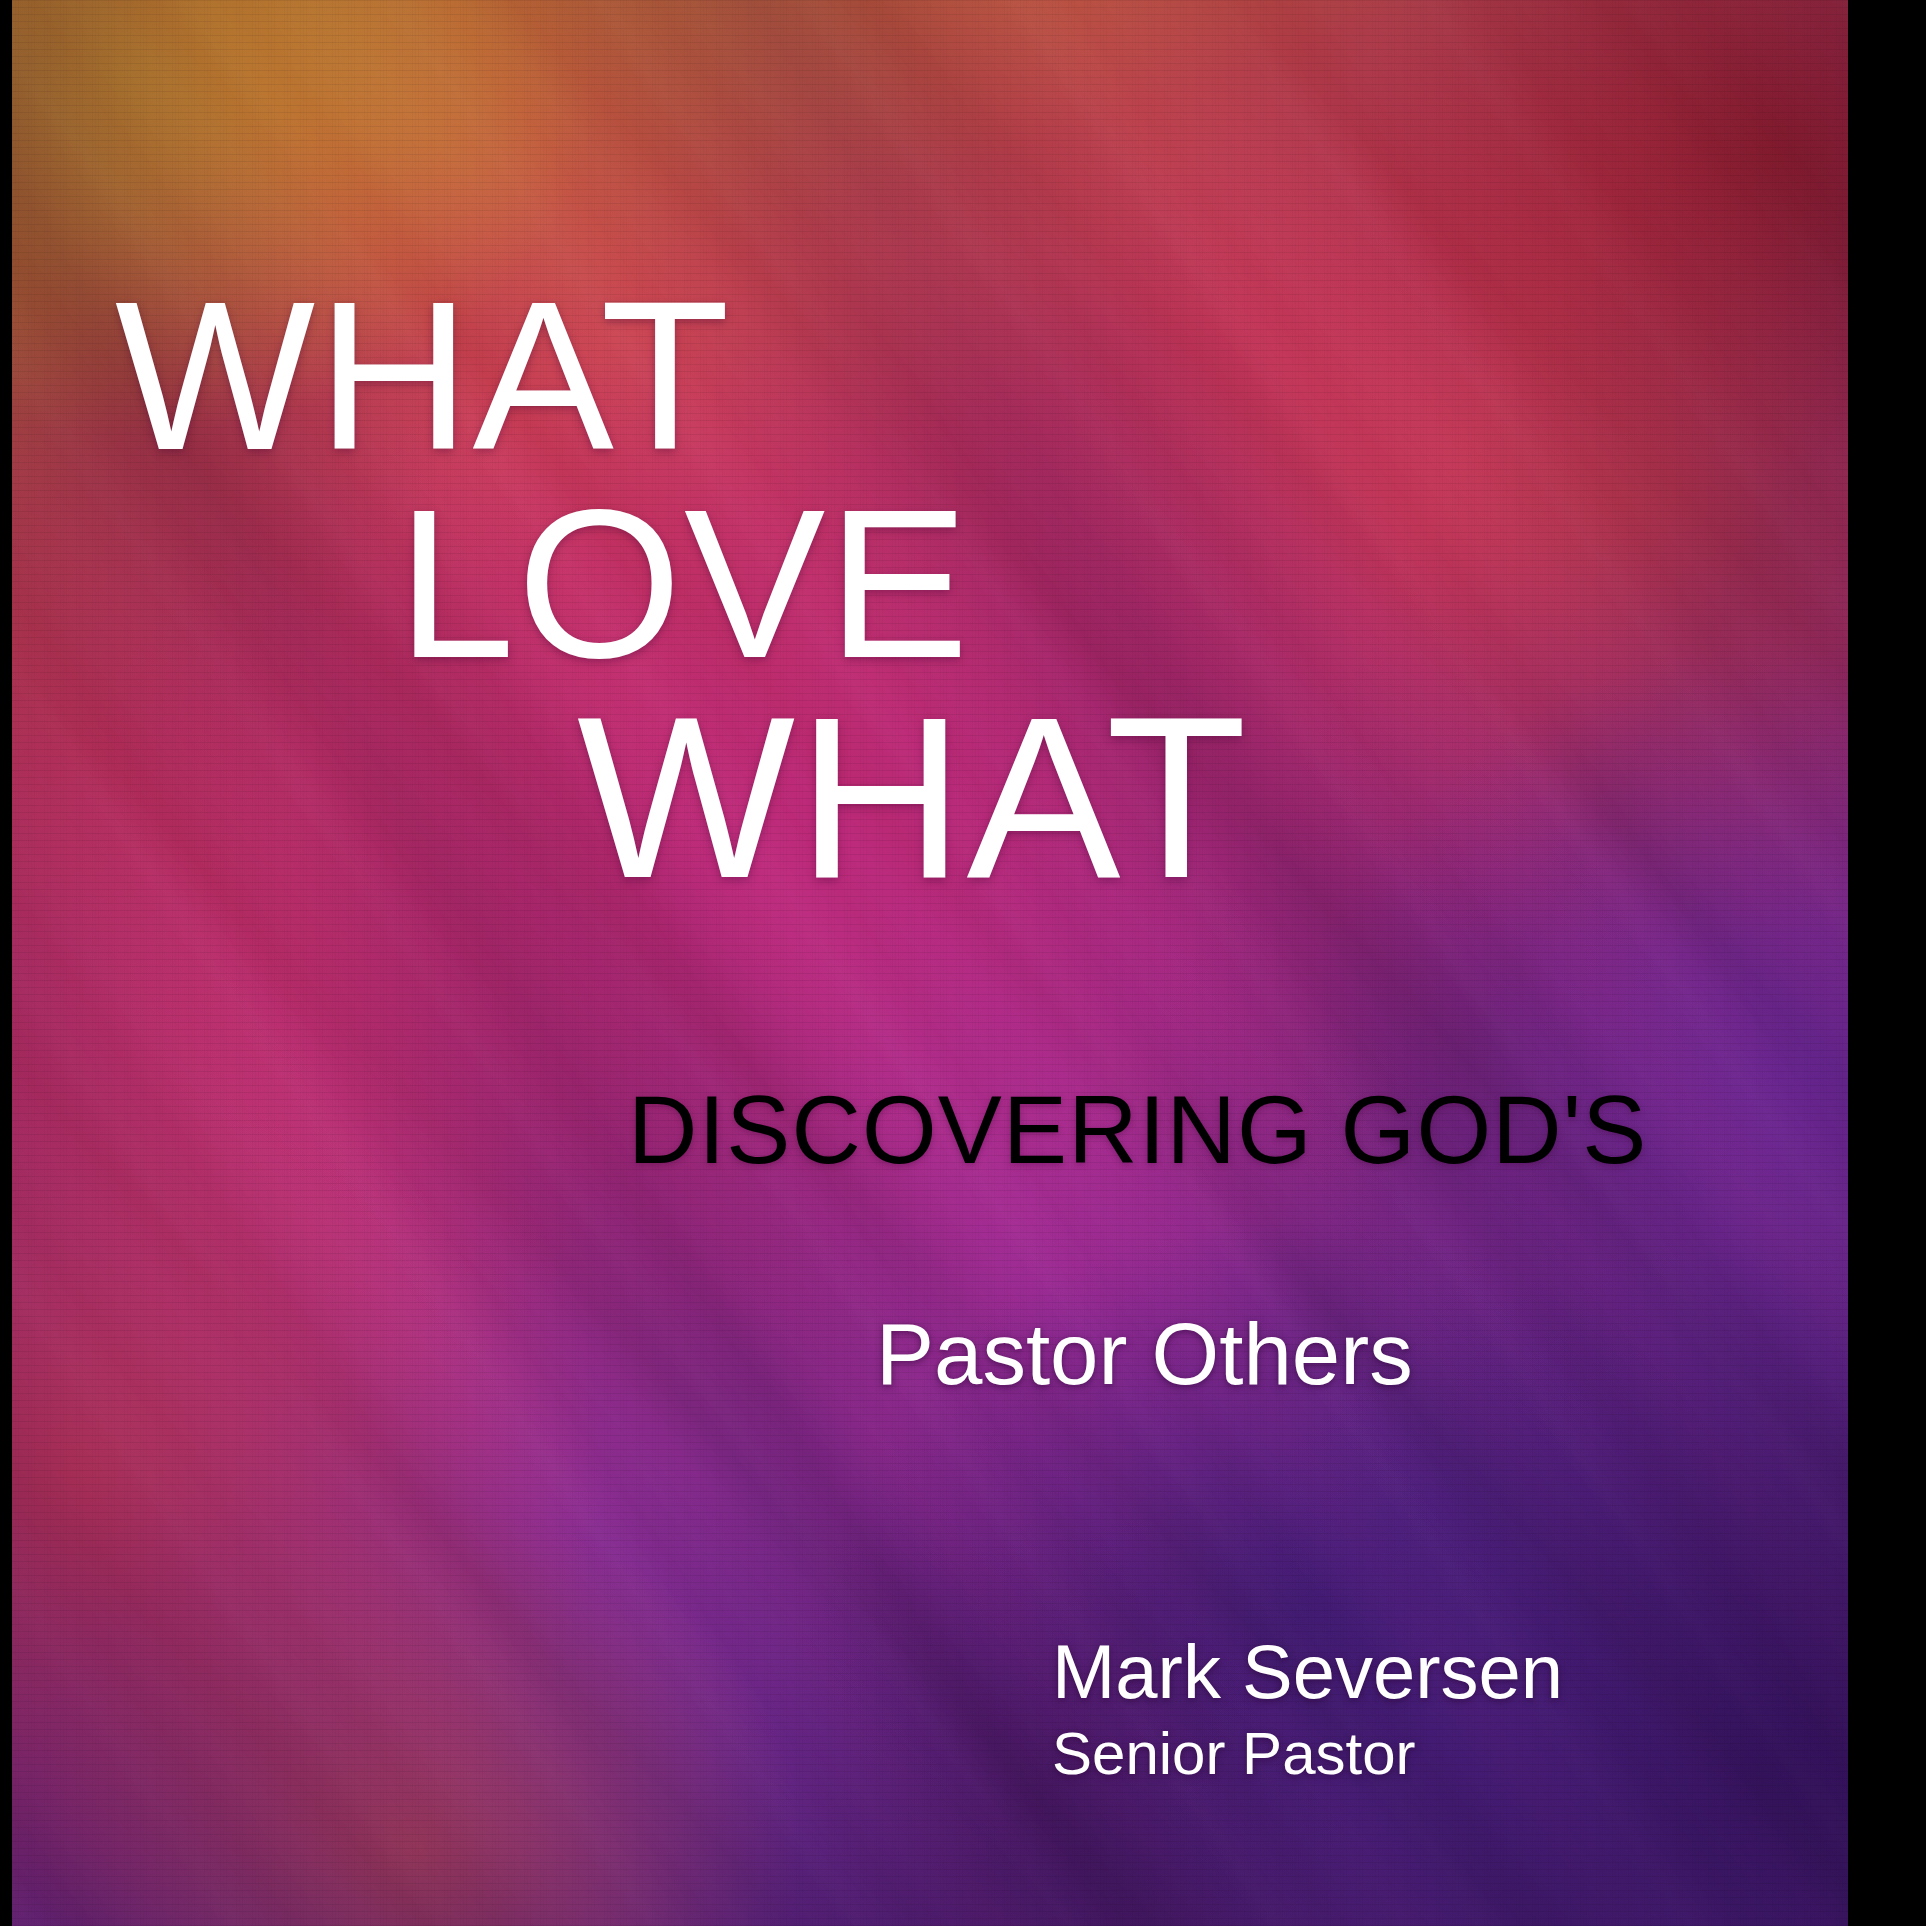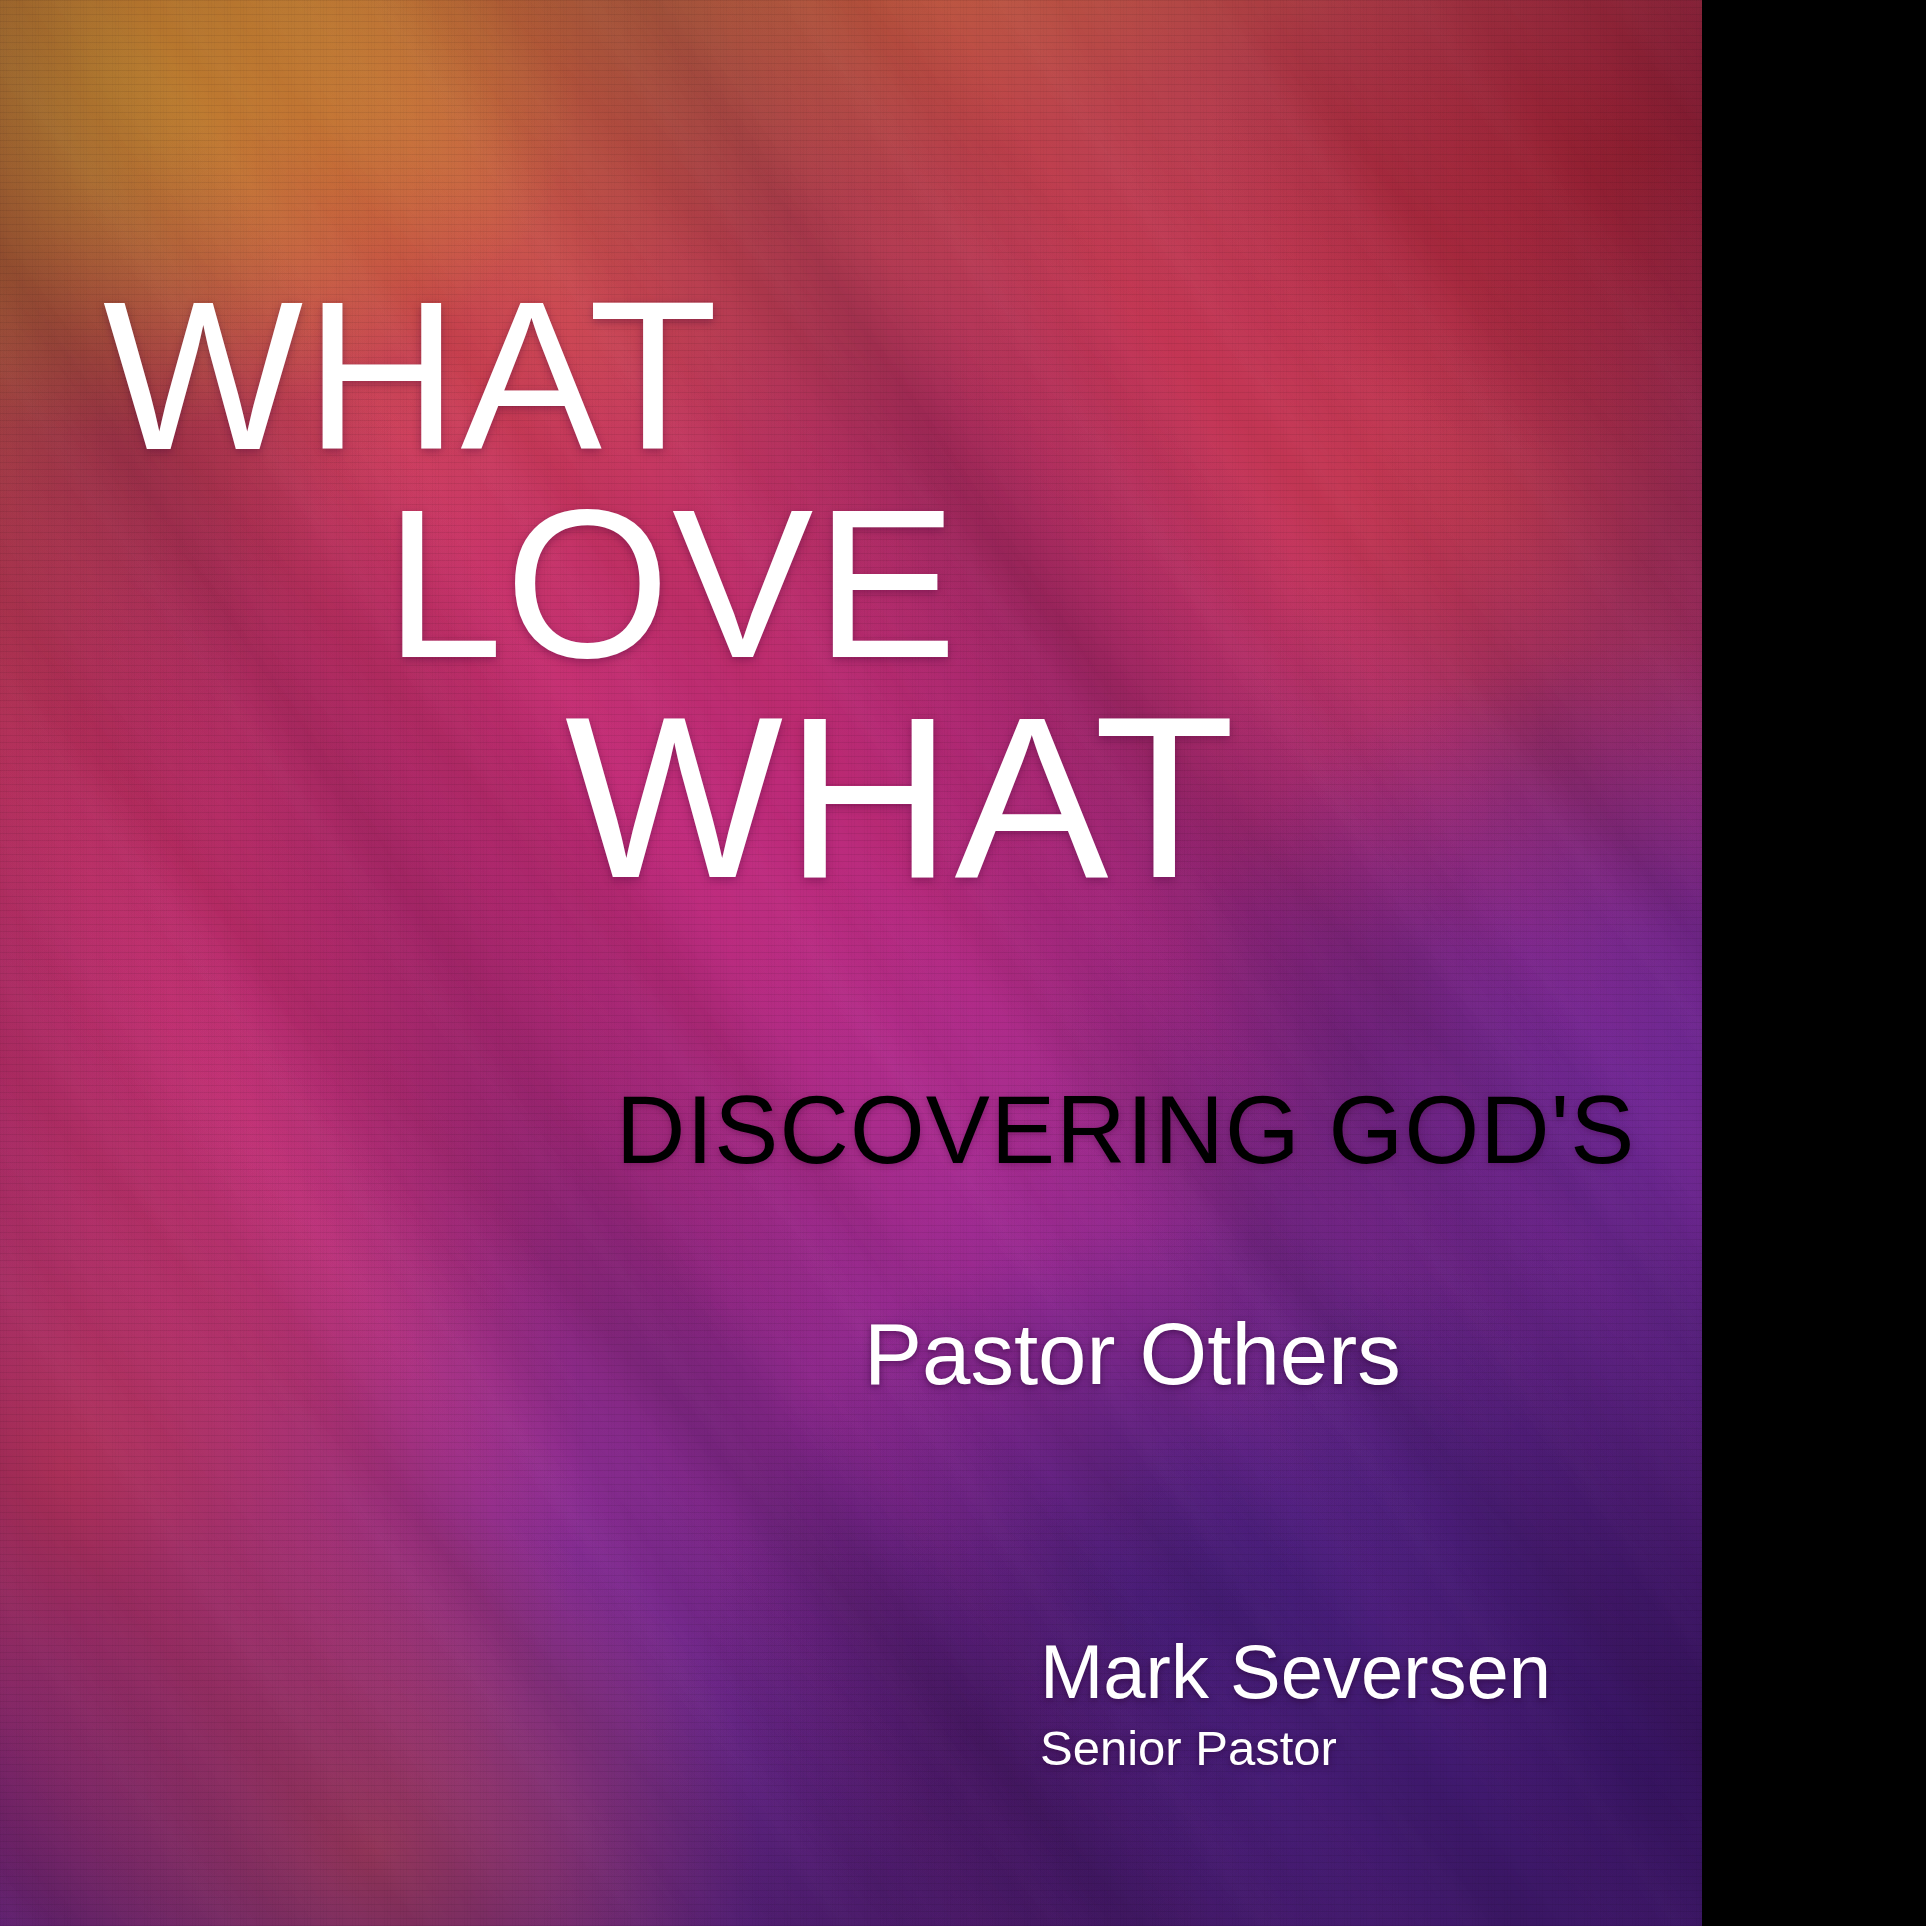--- a/index.html
+++ b/index.html
@@ -2,25 +2,26 @@
 <html style="font-size:10.3px"><head>
 <meta charset="utf-8">
 <style>
   html, body {
     margin: 0;
     padding: 0;
     background: #000;
   }
   #slide {
     position: relative;
-    width: 1702px;
+    width: 1836px;
     height: 1926px;
     overflow: hidden;
     font-family: "Liberation Sans", sans-serif;
     background-color: #b83a6a;
+    margin-left: 12px;
   }
 
   
   .bg-layer {
     position: absolute;
     inset: 0;
     pointer-events: none;
   }
 
   
@@ -156,21 +157,21 @@
 
   .lower-line {
     color: #ffffff;
     font-weight: 400;
     text-shadow: 0 1.9px 7.7px rgba(40,0,50,0.55);
   }
 
   #sermon-title   { left: 864px; top: 1310px; font-size: 87px; }
   #scripture-ref  { left: 1021px; top: 1422px; font-size: 76px; }
   #speaker-name   { left: 1040px; top: 1634px; font-size: 76px; }
-  #speaker-role   { left: 1040px; top: 1724px; font-size: 49px; }
+  #speaker-role   { left: 1040px; top: 1724px; font-size: 60px; }
 </style>
 </head>
 <body>
 
 <div id="slide">
 
   <div class="bg-layer" id="bg-base"></div>
   <div class="bg-layer" id="bg-warm"></div>
   <div class="bg-layer" id="bg-magenta"></div>
   <div class="bg-layer" id="bg-cool"></div>

